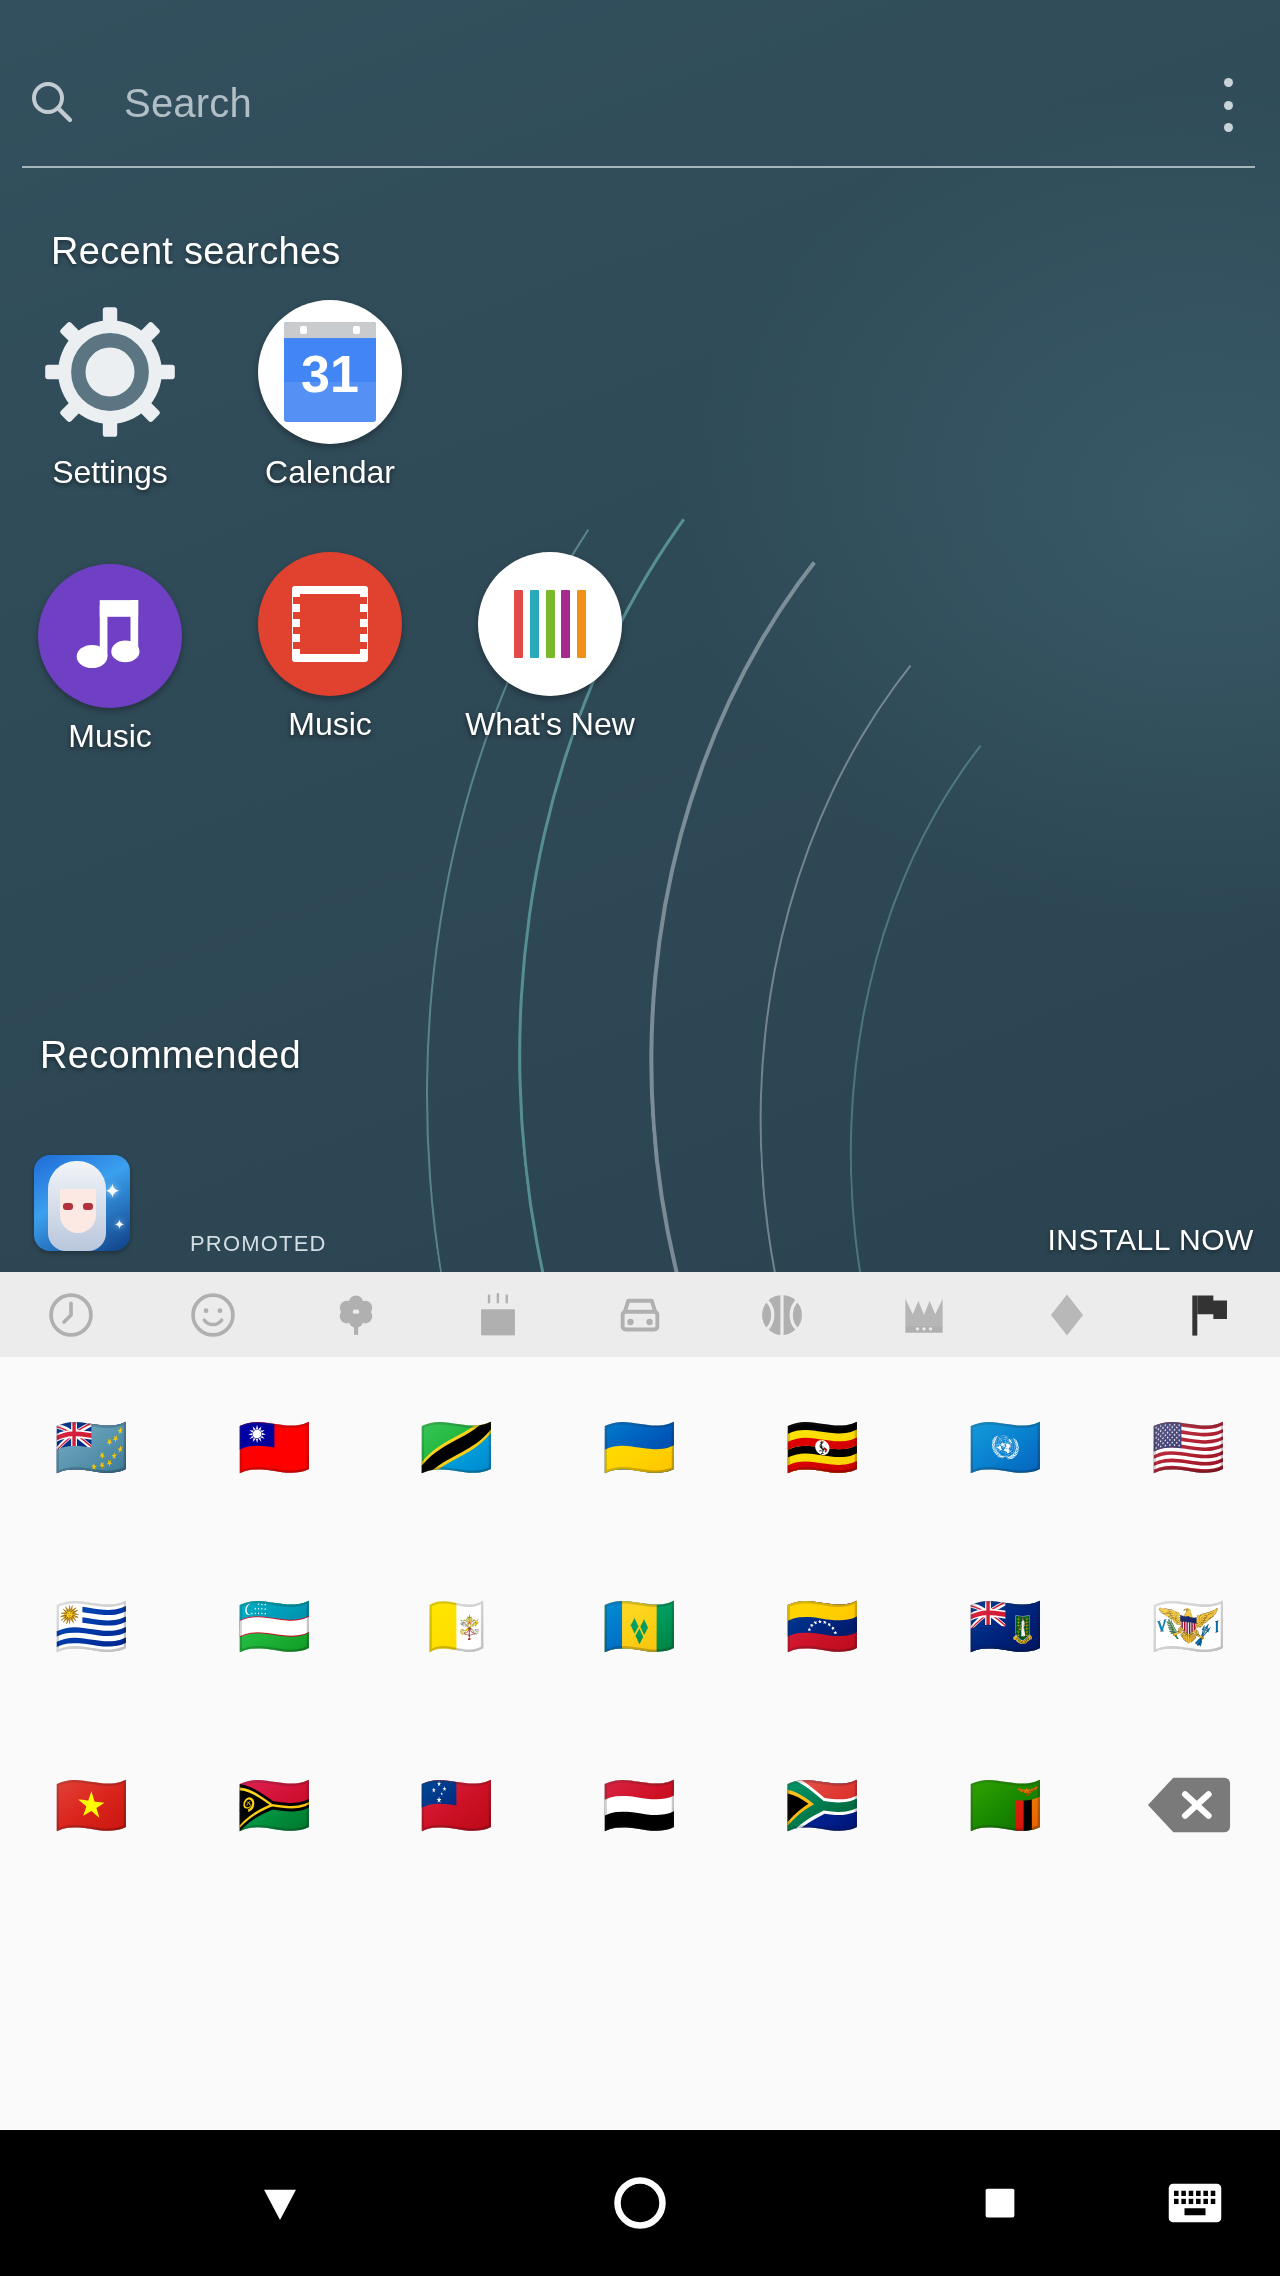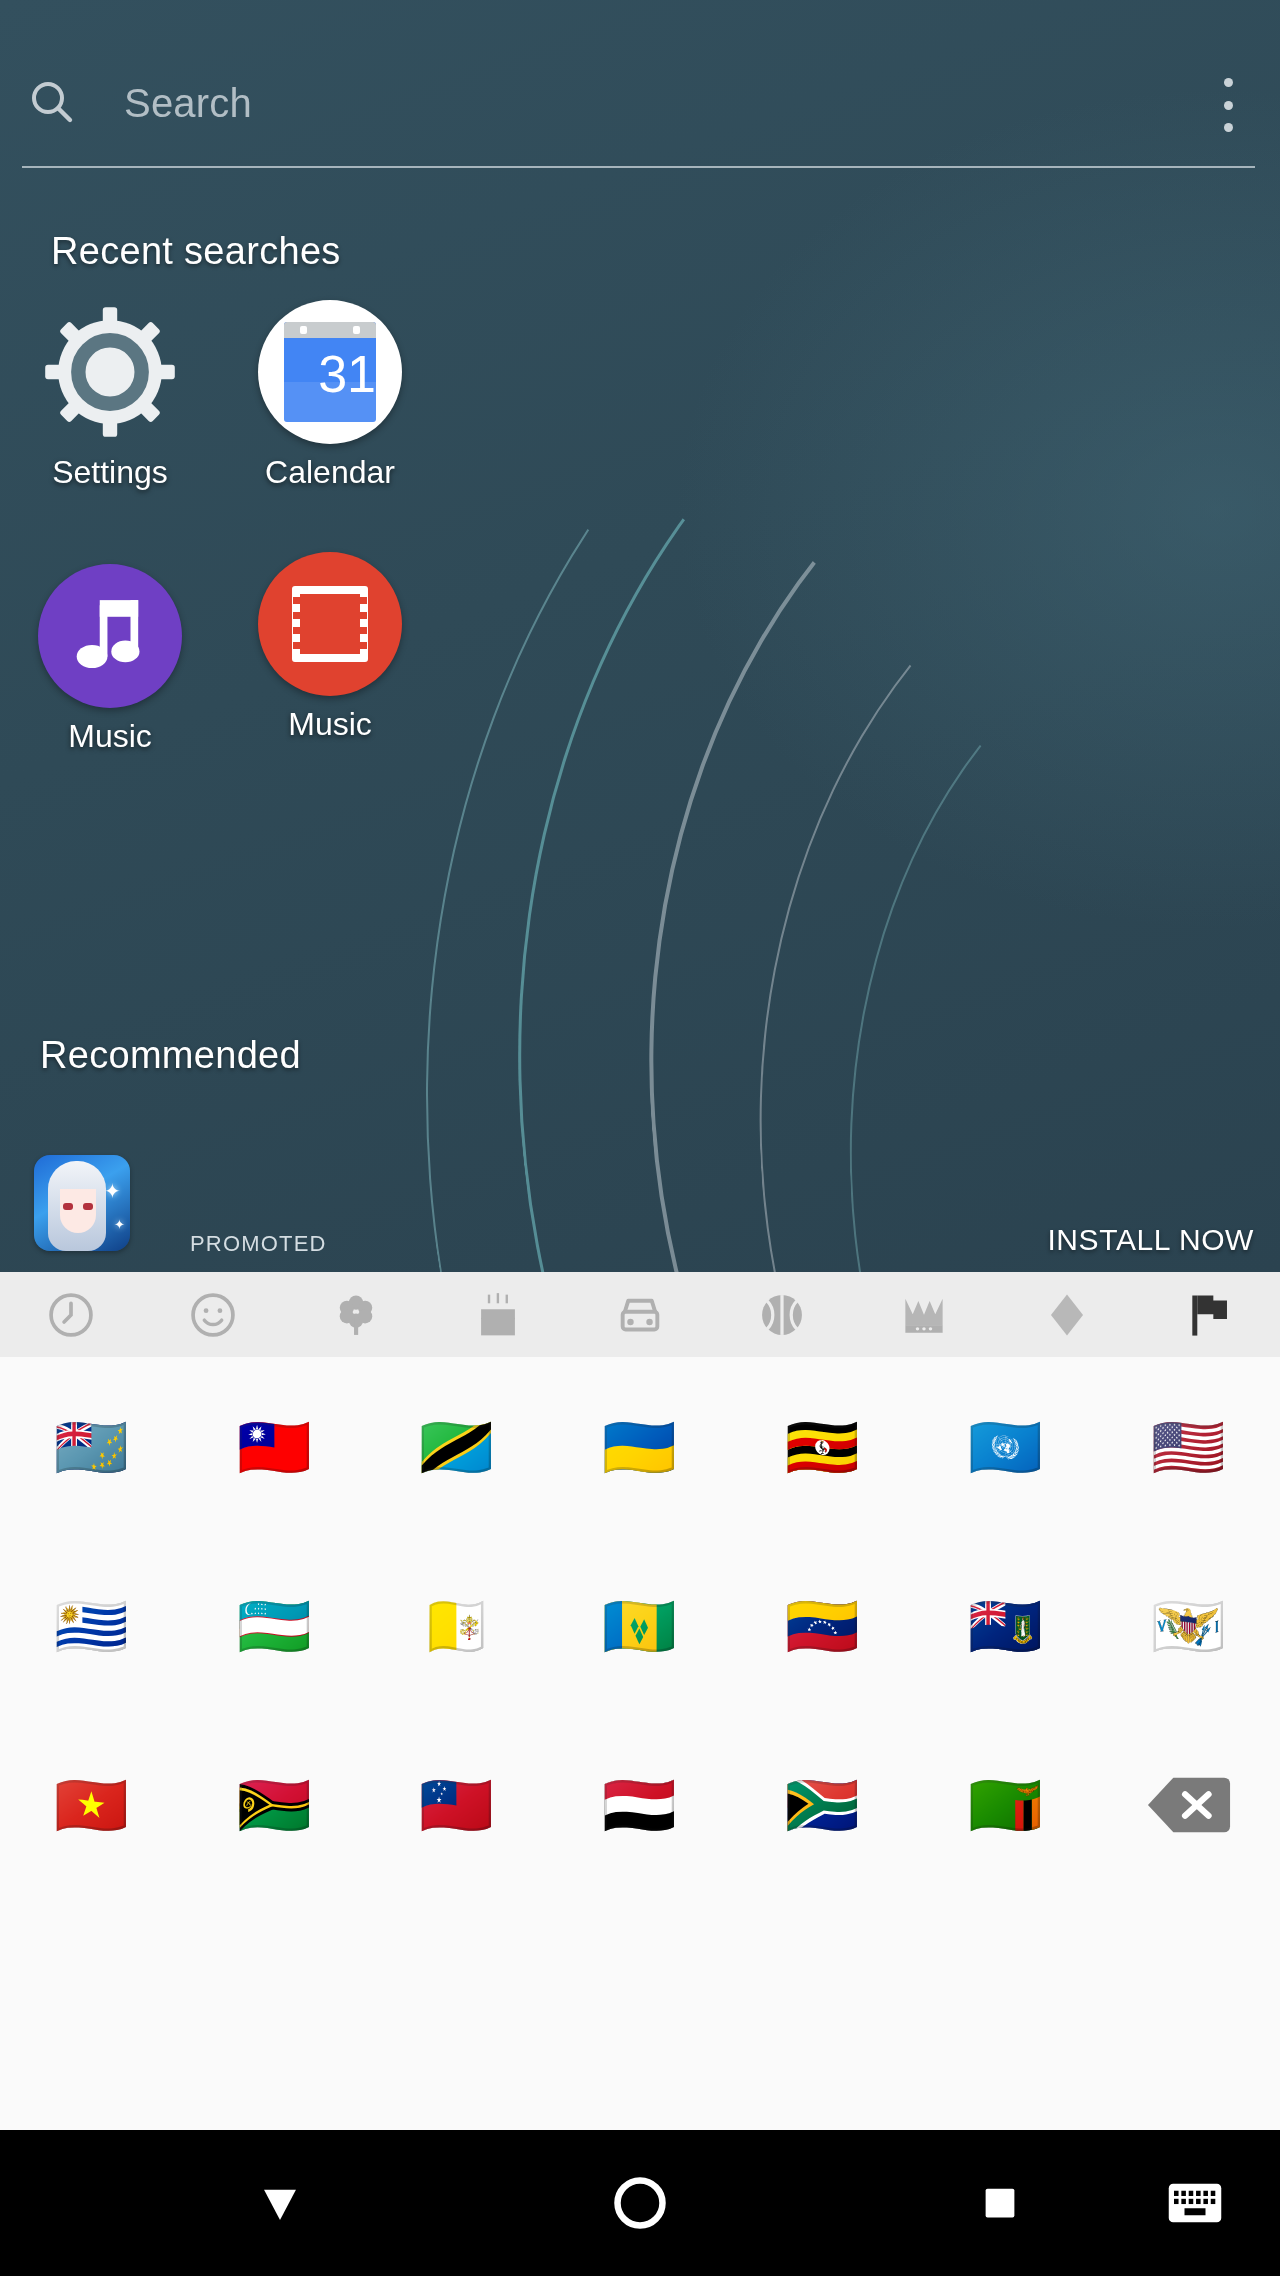--- a/index.html
+++ b/index.html
@@ -77,22 +77,22 @@
   .circle-bg { position:absolute; inset:0; border-radius:50%;
                box-shadow:0 3px 7px rgba(0,0,0,.32); }
 
   
   .gear-wrap { position:absolute; inset:0; display:flex; align-items:center; justify-content:center; }
   
   .cal-card { position:absolute; left:26px; top:22px; width:92px; height:100px;
               background:#4285f4; border-radius:3px; overflow:hidden; }
   .cal-top { position:absolute; left:0; top:0; width:100%; height:16px; background:#c8ccce; }
   .cal-ring { position:absolute; top:4px; width:7px; height:8px; background:#fff; border-radius:2px; }
-  .cal-num { position:absolute; left:0; right:0; top:22px; text-align:right;
-             font-size:52px; color:#fff; font-family:"Liberation Sans",sans-serif; }
+  .cal-num { position:absolute; left:0; right:0; top:22px; text-align:center;
+             font-size:52px; color:#fff; font-family:"Liberation Sans",sans-serif;font-weight:bold; }
   .cal-shade { position:absolute; left:0; bottom:0; width:100%; height:40px;
                background:rgba(255,255,255,.10); }
   
   .alb-frame { position:absolute; left:32px; top:38px; width:80px; height:68px;
                background:#ffcb8a; overflow:hidden; }
   .alb-m1 { position:absolute; left:4px; bottom:0; width:0; height:0;
             border-left:26px solid transparent; border-right:26px solid transparent;
             border-bottom:40px solid #fdf1dd; }
   .alb-m2 { position:absolute; right:2px; bottom:0; width:0; height:0;
             border-left:20px solid transparent; border-right:20px solid transparent;
@@ -262,20 +262,33 @@
           <span class="perf" style="left:-7px;top:48px;"></span>
           <span class="perf" style="right:-7px;top:3px;"></span>
           <span class="perf" style="right:-7px;top:18px;"></span>
           <span class="perf" style="right:-7px;top:33px;"></span>
           <span class="perf" style="right:-7px;top:48px;"></span>
         </div>
       </div>
       <div class="app-label">Music</div>
     </div>
 
+    <div class="app-cell" style="left:440px;top:552px;">
+      <div class="app-icon">
+        <div class="circle-bg" style="background:#ffffff;"></div>
+        <div class="wn-bars">
+          <b style="background:#e04a4a;"></b>
+          <b style="background:#2aa9bd;"></b>
+          <b style="background:#7ab92c;"></b>
+          <b style="background:#a52a8e;"></b>
+          <b style="background:#f09018;"></b>
+        </div>
+      </div>
+      <div class="app-label">What's New</div>
+    </div>
 
     <div class="section-title" id="recommended-title">Recommended</div>
 
     <div id="promo-row">
       <div id="promo-icon">
         <span class="promo-spark" style="left:70px;top:26px;">✦</span>
         <span class="promo-spark" style="left:80px;top:60px;font-size:13px;">✦</span>
         <div class="promo-hair"></div>
         <div class="promo-face">
           <span class="promo-eye" style="left:3px;"></span>

